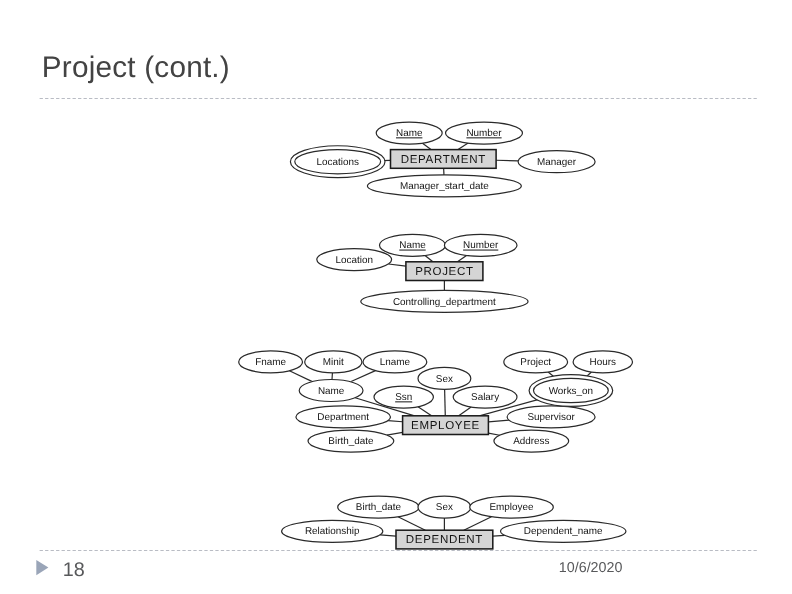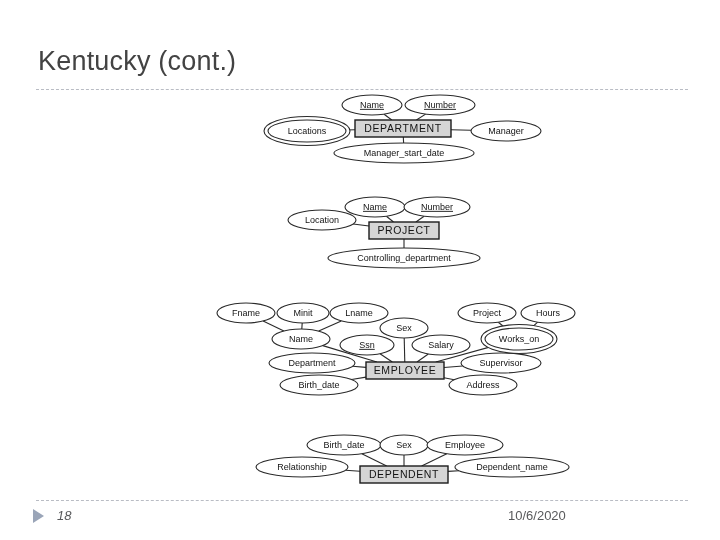--- a/index.html
+++ b/index.html
@@ -52,44 +52,43 @@
     width: 0;
     height: 0;
     border-left: 11px solid #9aa5b8;
     border-top: 7px solid transparent;
     border-bottom: 7px solid transparent;
   }
   .footer-page {
     position: absolute;
     left: 57px;
     top: 508px;
-    font-size: 13px;
+    font-size: 18px;
     color: #58595b;
-    font-style: italic;
   }
   .footer-center {
     position: absolute;
     left: 277px;
     top: 508px;
     font-size: 13px;
     color: #58595b;
     white-space: nowrap;
   }
   .footer-date {
     position: absolute;
     left: 508px;
     top: 508px;
     font-size: 13px;
     color: #58595b;
     white-space: nowrap;
   }
   .er-canvas {
     position: absolute;
     left: 0;
-    top: 87px;
+    top: 103px;
     width: 596px;
     height: 400px;
   }
   svg.er {
     display: block;
   }
   .ent-rect {
     fill: #d5d5d5;
     stroke: #1b1b1b;
     stroke-width: 1.4;
@@ -126,21 +125,21 @@
     stroke: #2a2a2a;
     stroke-width: 1.1;
     fill: none;
   }
 </style>
 </head>
 <body>
 
 <div class="slide">
 
-  <div class="slide-title">Kentucky (cont.)</div>
+  <div class="slide-title">Project (cont.)</div>
   <div class="title-rule"></div>
 
   <div class="er-canvas">
     <svg class="er" width="720" height="400" viewBox="0 0 720 400">
       <g id="er-groups">
           <g>
             <line x1="384.1" y1="27.2" x2="391.8" y2="33.0" class="edge"></line>
             <line x1="425.6" y1="27.1" x2="416.4" y2="33.0" class="edge"></line>
             <line x1="345.8" y1="43.0" x2="355.0" y2="42.8" class="edge"></line>
             <line x1="471.1" y1="43.2" x2="451.0" y2="42.7" class="edge"></line>

